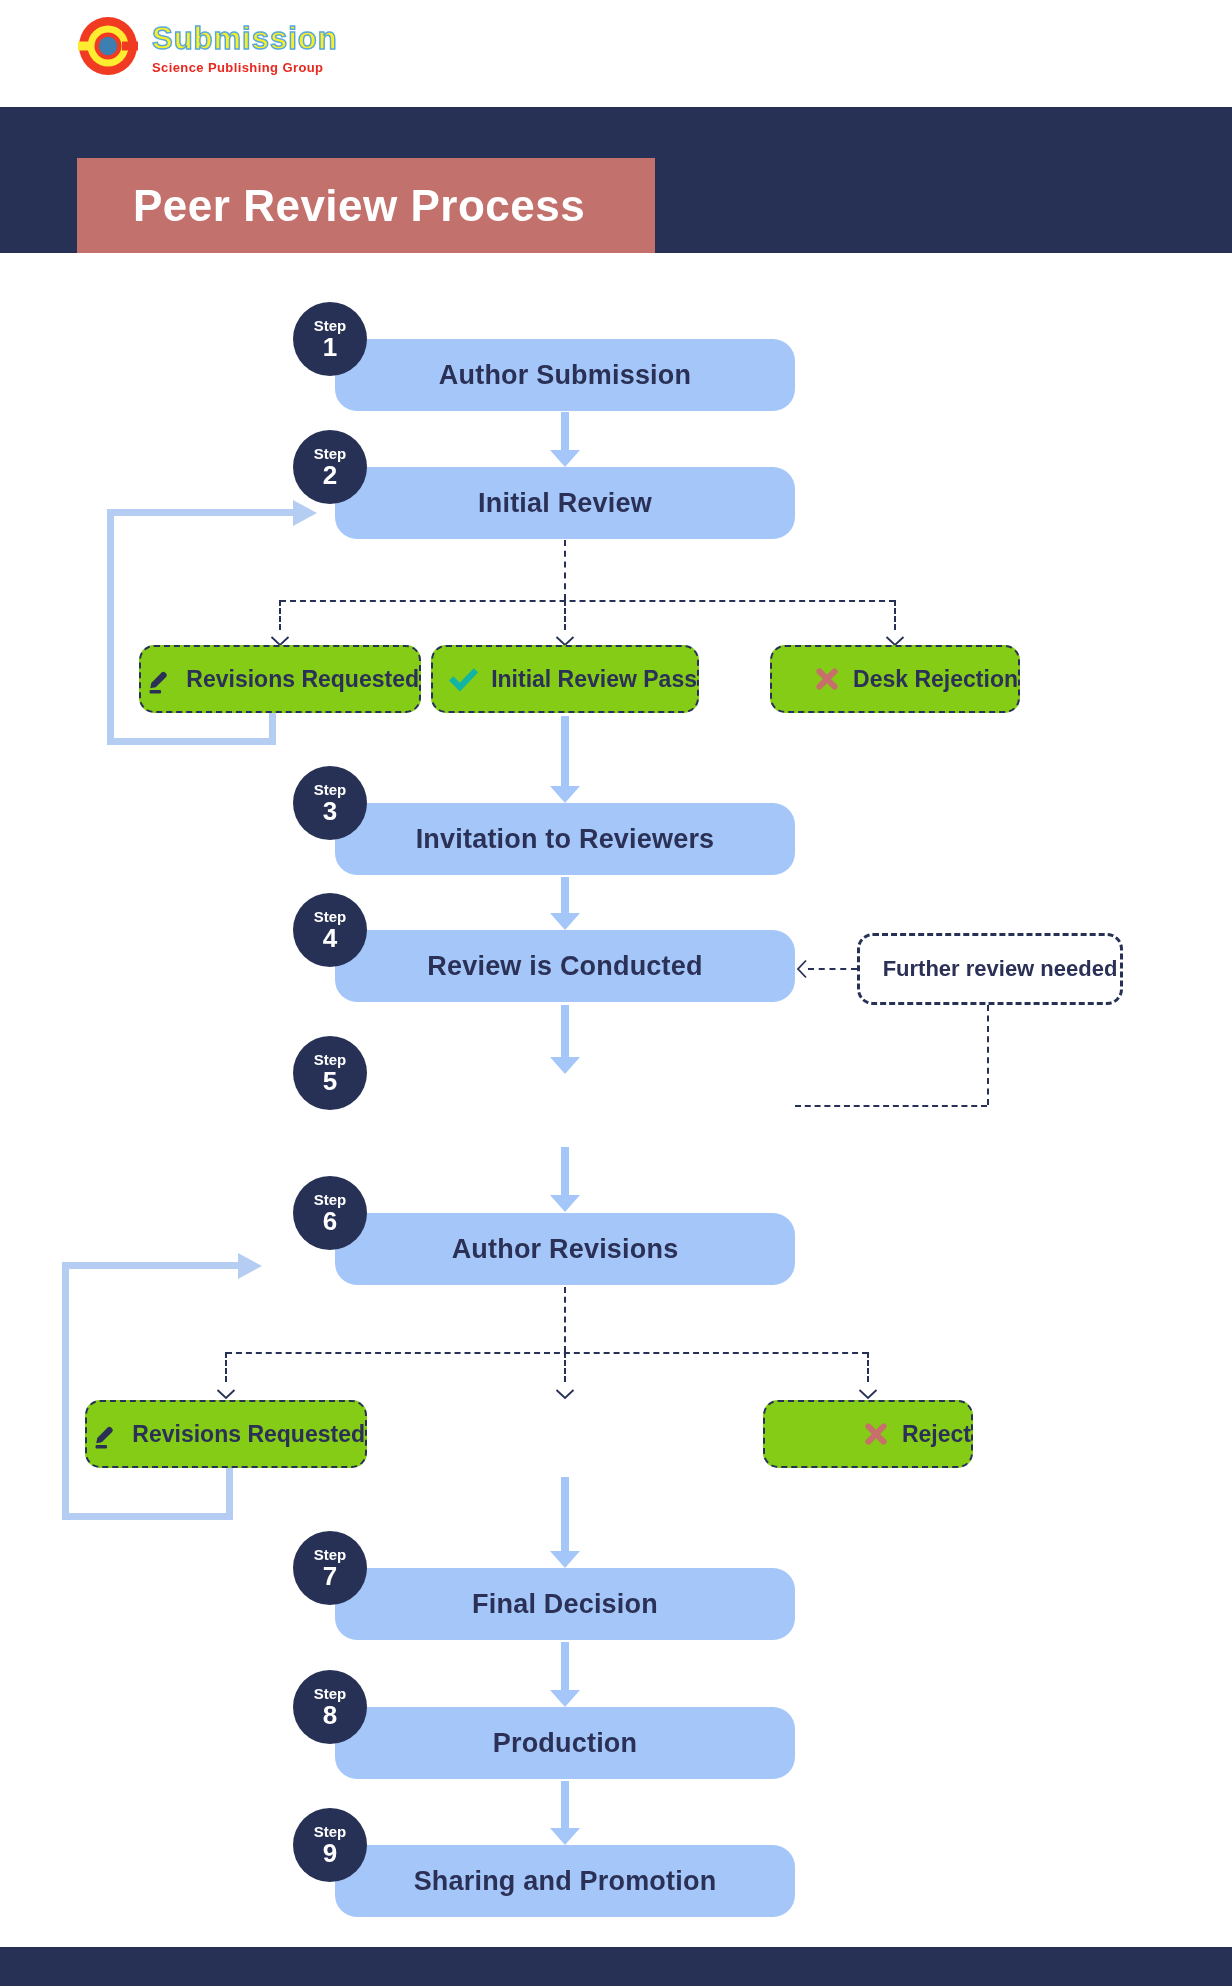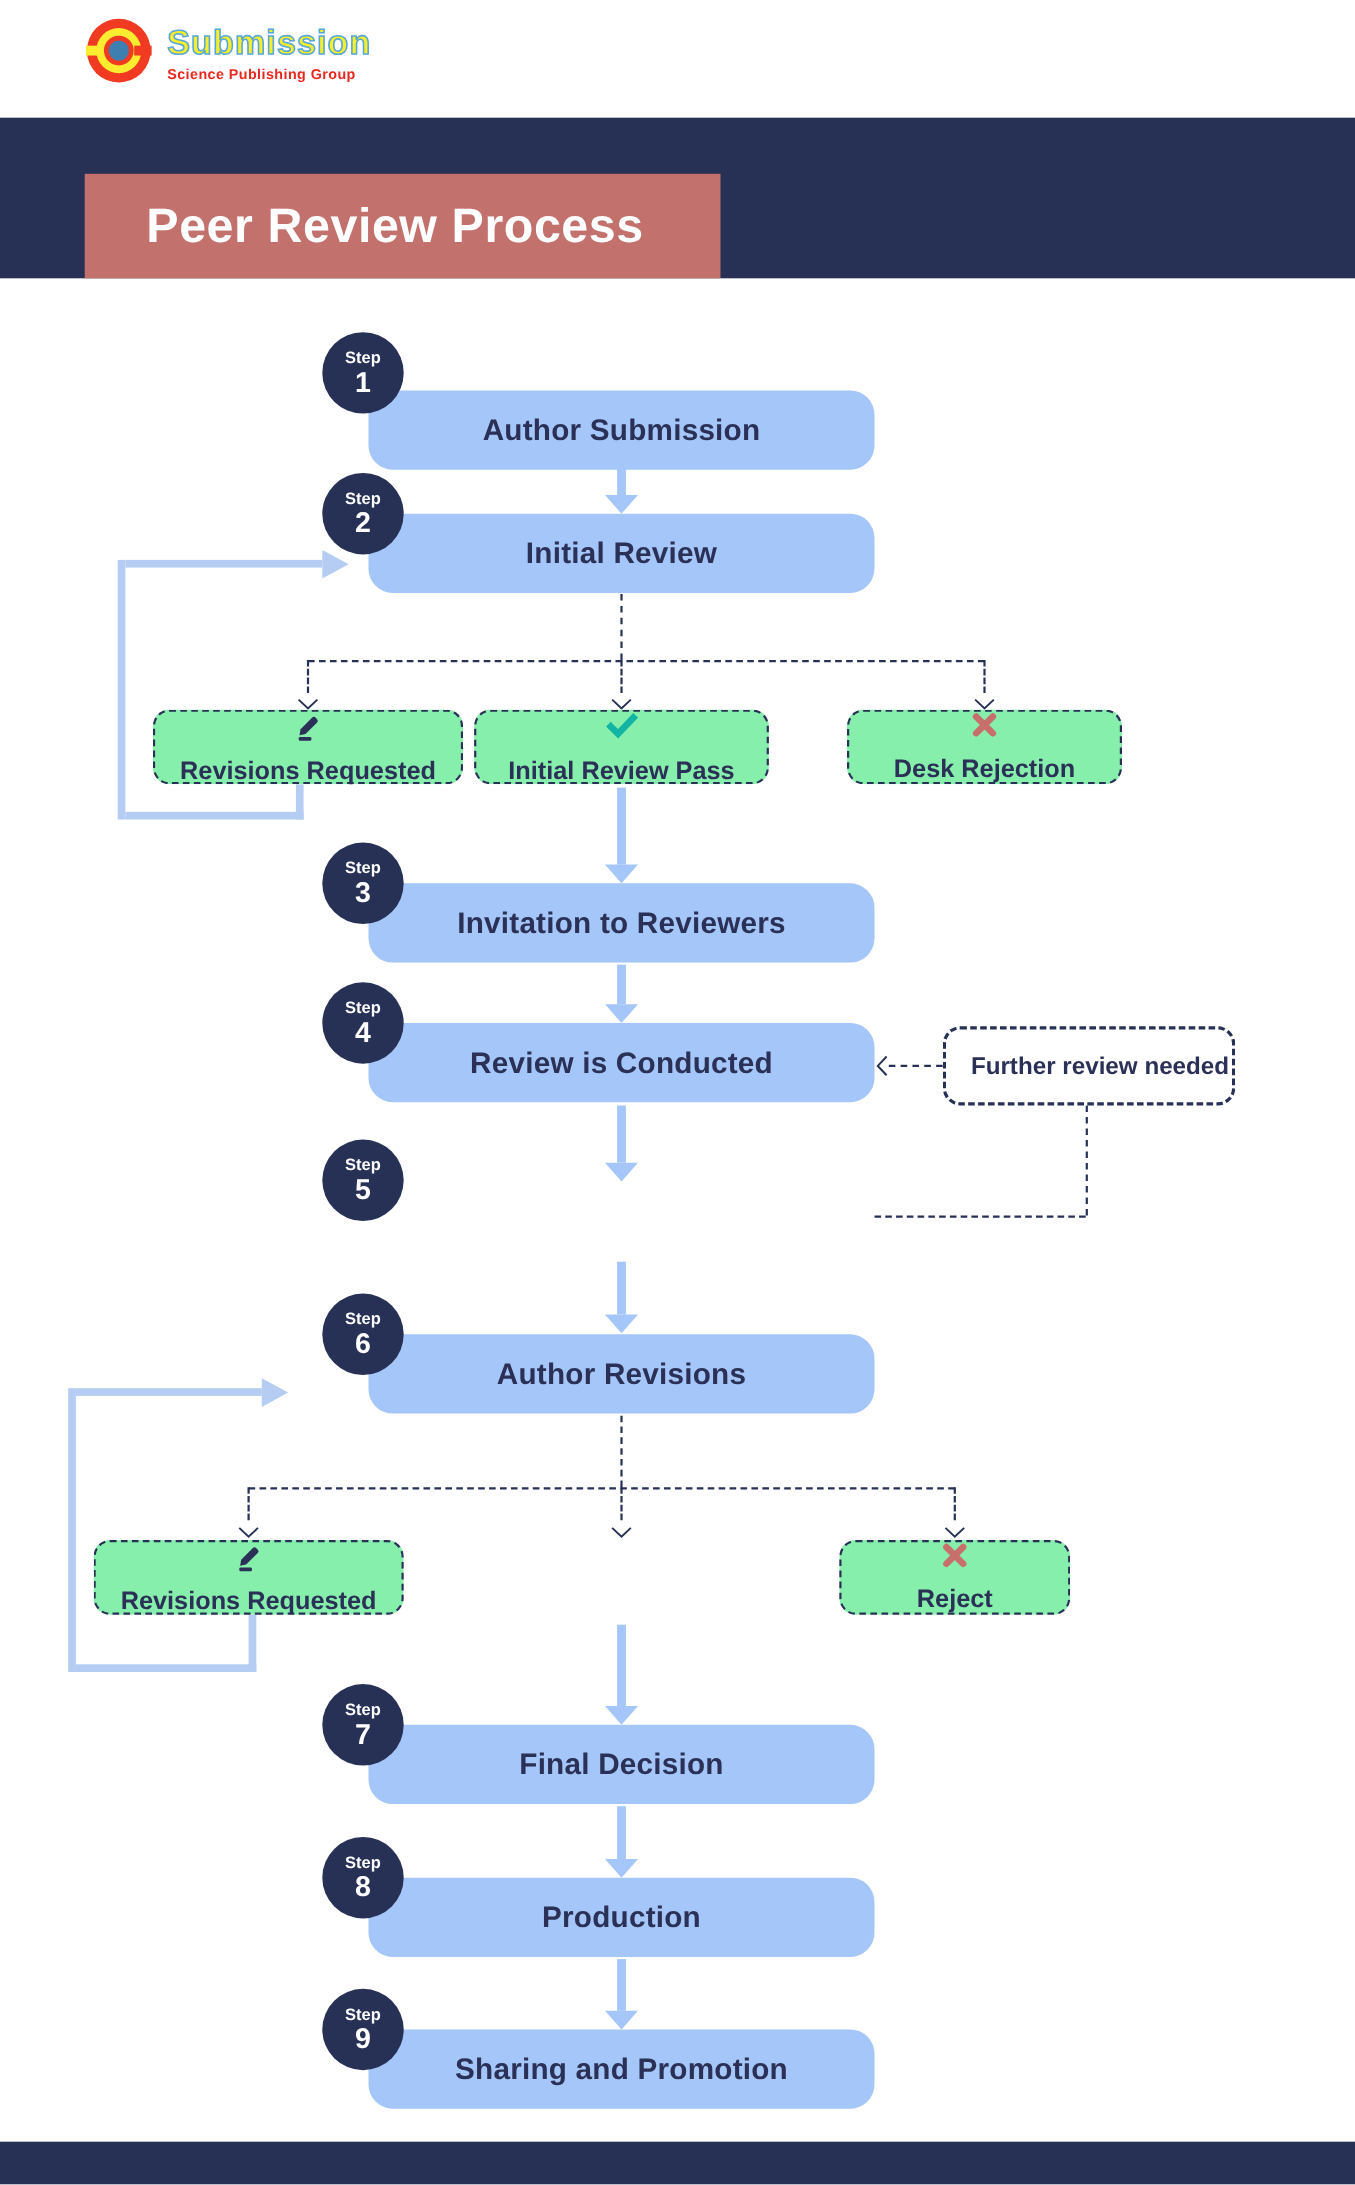--- a/index.html
+++ b/index.html
@@ -44,22 +44,22 @@
   
   .ashaft{position:absolute;left:561px;width:8px;background:var(--arrow-blue);}
   .ahead{position:absolute;left:550px;width:0;height:0;border-left:15px solid transparent;border-right:15px solid transparent;border-top:17px solid var(--arrow-blue);}
 
   
   .dv{position:absolute;width:0;border-left:2px dashed var(--navy);}
   .dh{position:absolute;height:0;border-top:2px dashed var(--navy);}
   .chev{position:absolute;color:var(--navy);}
 
   
-  .branch{position:absolute;height:68px;background:#86efac;border:2.5px dashed var(--navy);border-radius:15px;
-    display:flex;align-items:center;justify-content:center;gap:13px;z-index:2;flex-direction:column;}
+  .branch{position:absolute;height:68px;background:#84cc16;border:2.5px dashed var(--navy);border-radius:15px;
+    display:flex;align-items:center;justify-content:flex-end;gap:13px;z-index:2;}
   .branch .blabel{color:var(--text-navy);font-size:23px;font-weight:bold;}
   .bicon{display:flex;align-items:center;}
 
   .note{position:absolute;left:857px;top:933px;width:266px;height:72px;background:#ffffff;border:3px dashed var(--navy);
     border-radius:16px;display:flex;align-items:center;justify-content:center;z-index:2;}
   .note span{color:var(--text-navy);font-size:22px;font-weight:bold;margin-left:20px;}
 
   
   .loop{position:absolute;background:var(--loop-blue);}
   .ltri{position:absolute;width:0;height:0;border-top:13px solid transparent;border-bottom:13px solid transparent;border-left:24px solid var(--loop-blue);}
@@ -103,21 +103,21 @@
   <div class="loop" style="left:62px;top:1262px;width:7px;height:258px"></div>
   <div class="loop" style="left:69px;top:1262px;width:169px;height:7px"></div>
   <div class="ltri" style="left:238px;top:1253px"></div>
   <div class="loop" style="left:69px;top:1513px;width:164px;height:7px"></div>
   <div class="loop" style="left:226px;top:1468px;width:7px;height:52px"></div>
 
   <div class="circle" style="left:293px;top:302px">
     <div class="c-step">Step</div>
     <div class="c-num">1</div>
   </div>
-  <div class="sbox" style="top:355px">
+  <div class="sbox" style="top:339px">
       <span>Author Submission</span>
     </div>
 
   <div class="ashaft" style="top:412px;height:38px"></div>
   <div class="ahead" style="top:450px"></div>
 
   <div class="circle" style="left:293px;top:430px">
     <div class="c-step">Step</div>
     <div class="c-num">2</div>
   </div>

